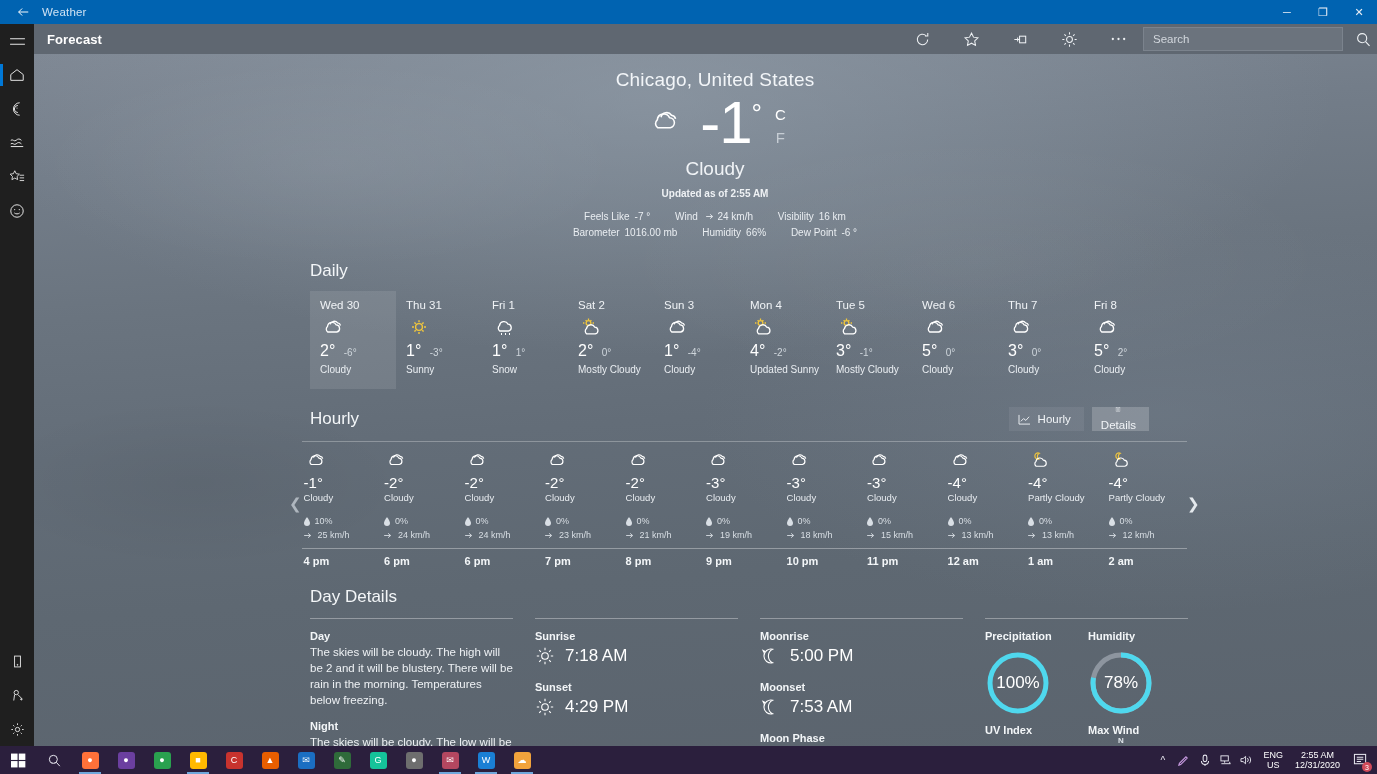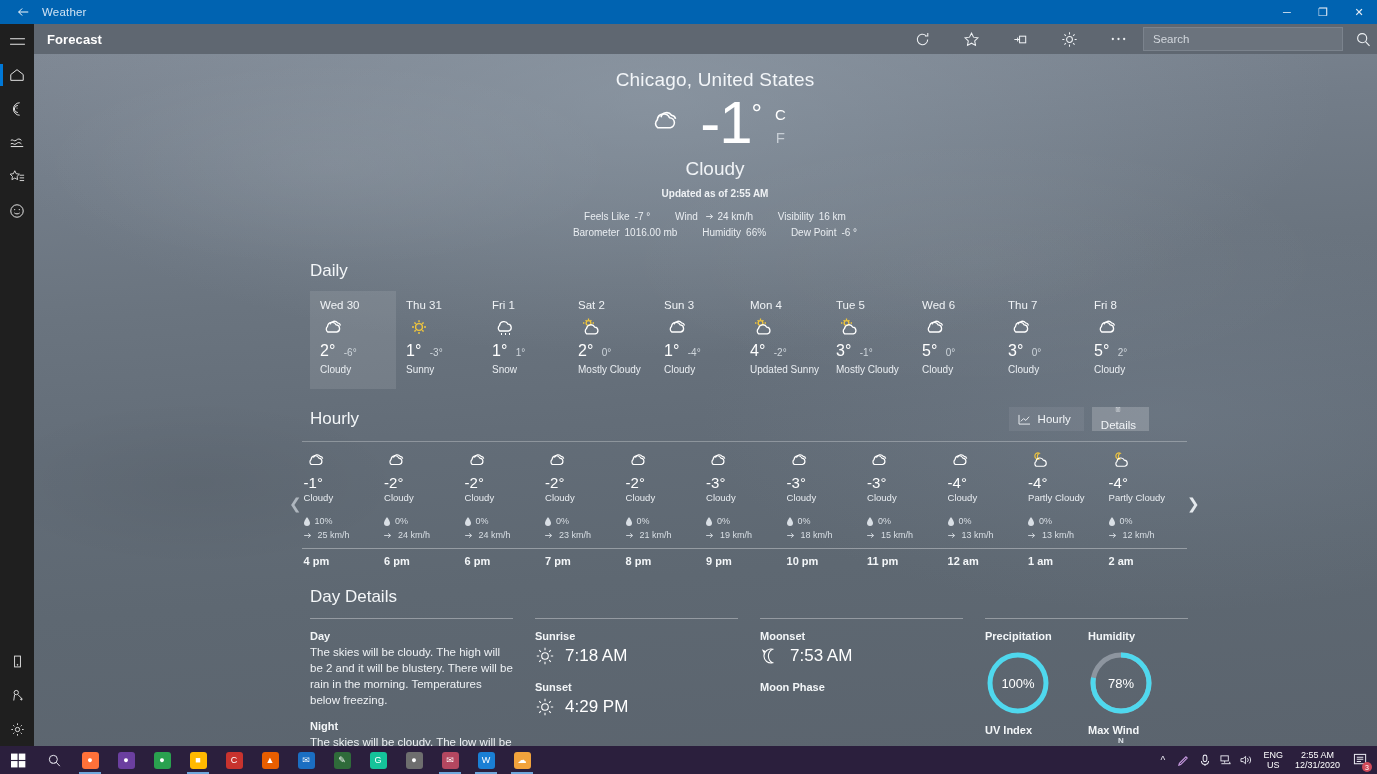--- a/index.html
+++ b/index.html
@@ -128,21 +128,21 @@
   .dd-sub { margin-top:12px; }
   .dd-row { display:flex; align-items:center; gap:10px; margin-top:4px; }
   .dd-val { font-size:17px; font-weight:300; color:#fff; }
   .dd-block { margin-bottom:15px; }
 
   .gauges { display:flex; gap:30px; }
   .g-wrap { width:73px; }
   .g-lbl { font-size:11px; font-weight:bold; color:#f3f6f8; }
   .g-ring { position:relative; width:66px; height:66px; margin-top:8px; }
   .g-ring .txt { position:absolute; inset:0; display:flex; align-items:center; justify-content:center;
-                 font-size:13px; font-weight:300; color:#fff; }
+                 font-size:17px; font-weight:300; color:#fff; }
   .g-foot { font-size:11px; font-weight:bold; color:#f3f6f8; margin-top:8px; }
   .g-foot2 { font-size:8px; font-weight:bold; color:#dfe5ea; text-align:center; width:66px; }
 
   
   .taskbar {
     position:absolute; left:0; top:746px; width:1377px; height:28px;
     background:#2b1f3d; display:flex; align-items:center;
   }
   .tsk { width:36px; height:28px; display:flex; align-items:center; justify-content:center; position:relative; }
   .tsk .ic { width:17px; height:17px; border-radius:3px; display:flex; align-items:center; justify-content:center; font-size:9px; color:#fff; }
@@ -802,20 +802,30 @@
               <circle cx="10" cy="10" r="3.3"></circle>
               <path d="M10 1.8v2.4M10 15.8v2.4M1.8 10h2.4M15.8 10h2.4M4.2 4.2l1.7 1.7M14.1 14.1l1.7 1.7M15.8 4.2l-1.7 1.7M5.9 14.1l-1.7 1.7"></path>
               </svg>
             <div class="dd-val">4:29 PM</div>
           </div>
         </div>
       </div>
 
       <div class="dd-col">
         <div class="dd-rule"></div>
+        <div class="dd-block">
+          <div class="dd-h">Moonrise</div>
+          <div class="dd-row">
+            <svg width="20" height="20" viewBox="0 0 20 20" fill="none" stroke="#fff" stroke-width="1.1">
+              <path d="M12.6 3.2a7 7 0 100 13.6 7.6 7.6 0 010-13.6z"></path>
+                <path d="M5.2 5.4L3 4.4l1.2 2.3"></path>
+              </svg>
+            <div class="dd-val">5:00 PM</div>
+          </div>
+        </div>
         <div class="dd-block">
           <div class="dd-h">Moonset</div>
           <div class="dd-row">
             <svg width="20" height="20" viewBox="0 0 20 20" fill="none" stroke="#fff" stroke-width="1.1">
               <path d="M12.6 3.2a7 7 0 100 13.6 7.6 7.6 0 010-13.6z"></path>
                 <path d="M5.2 5.4L3 4.4l1.2 2.3"></path>
               </svg>
             <div class="dd-val">7:53 AM</div>
           </div>
         </div>

